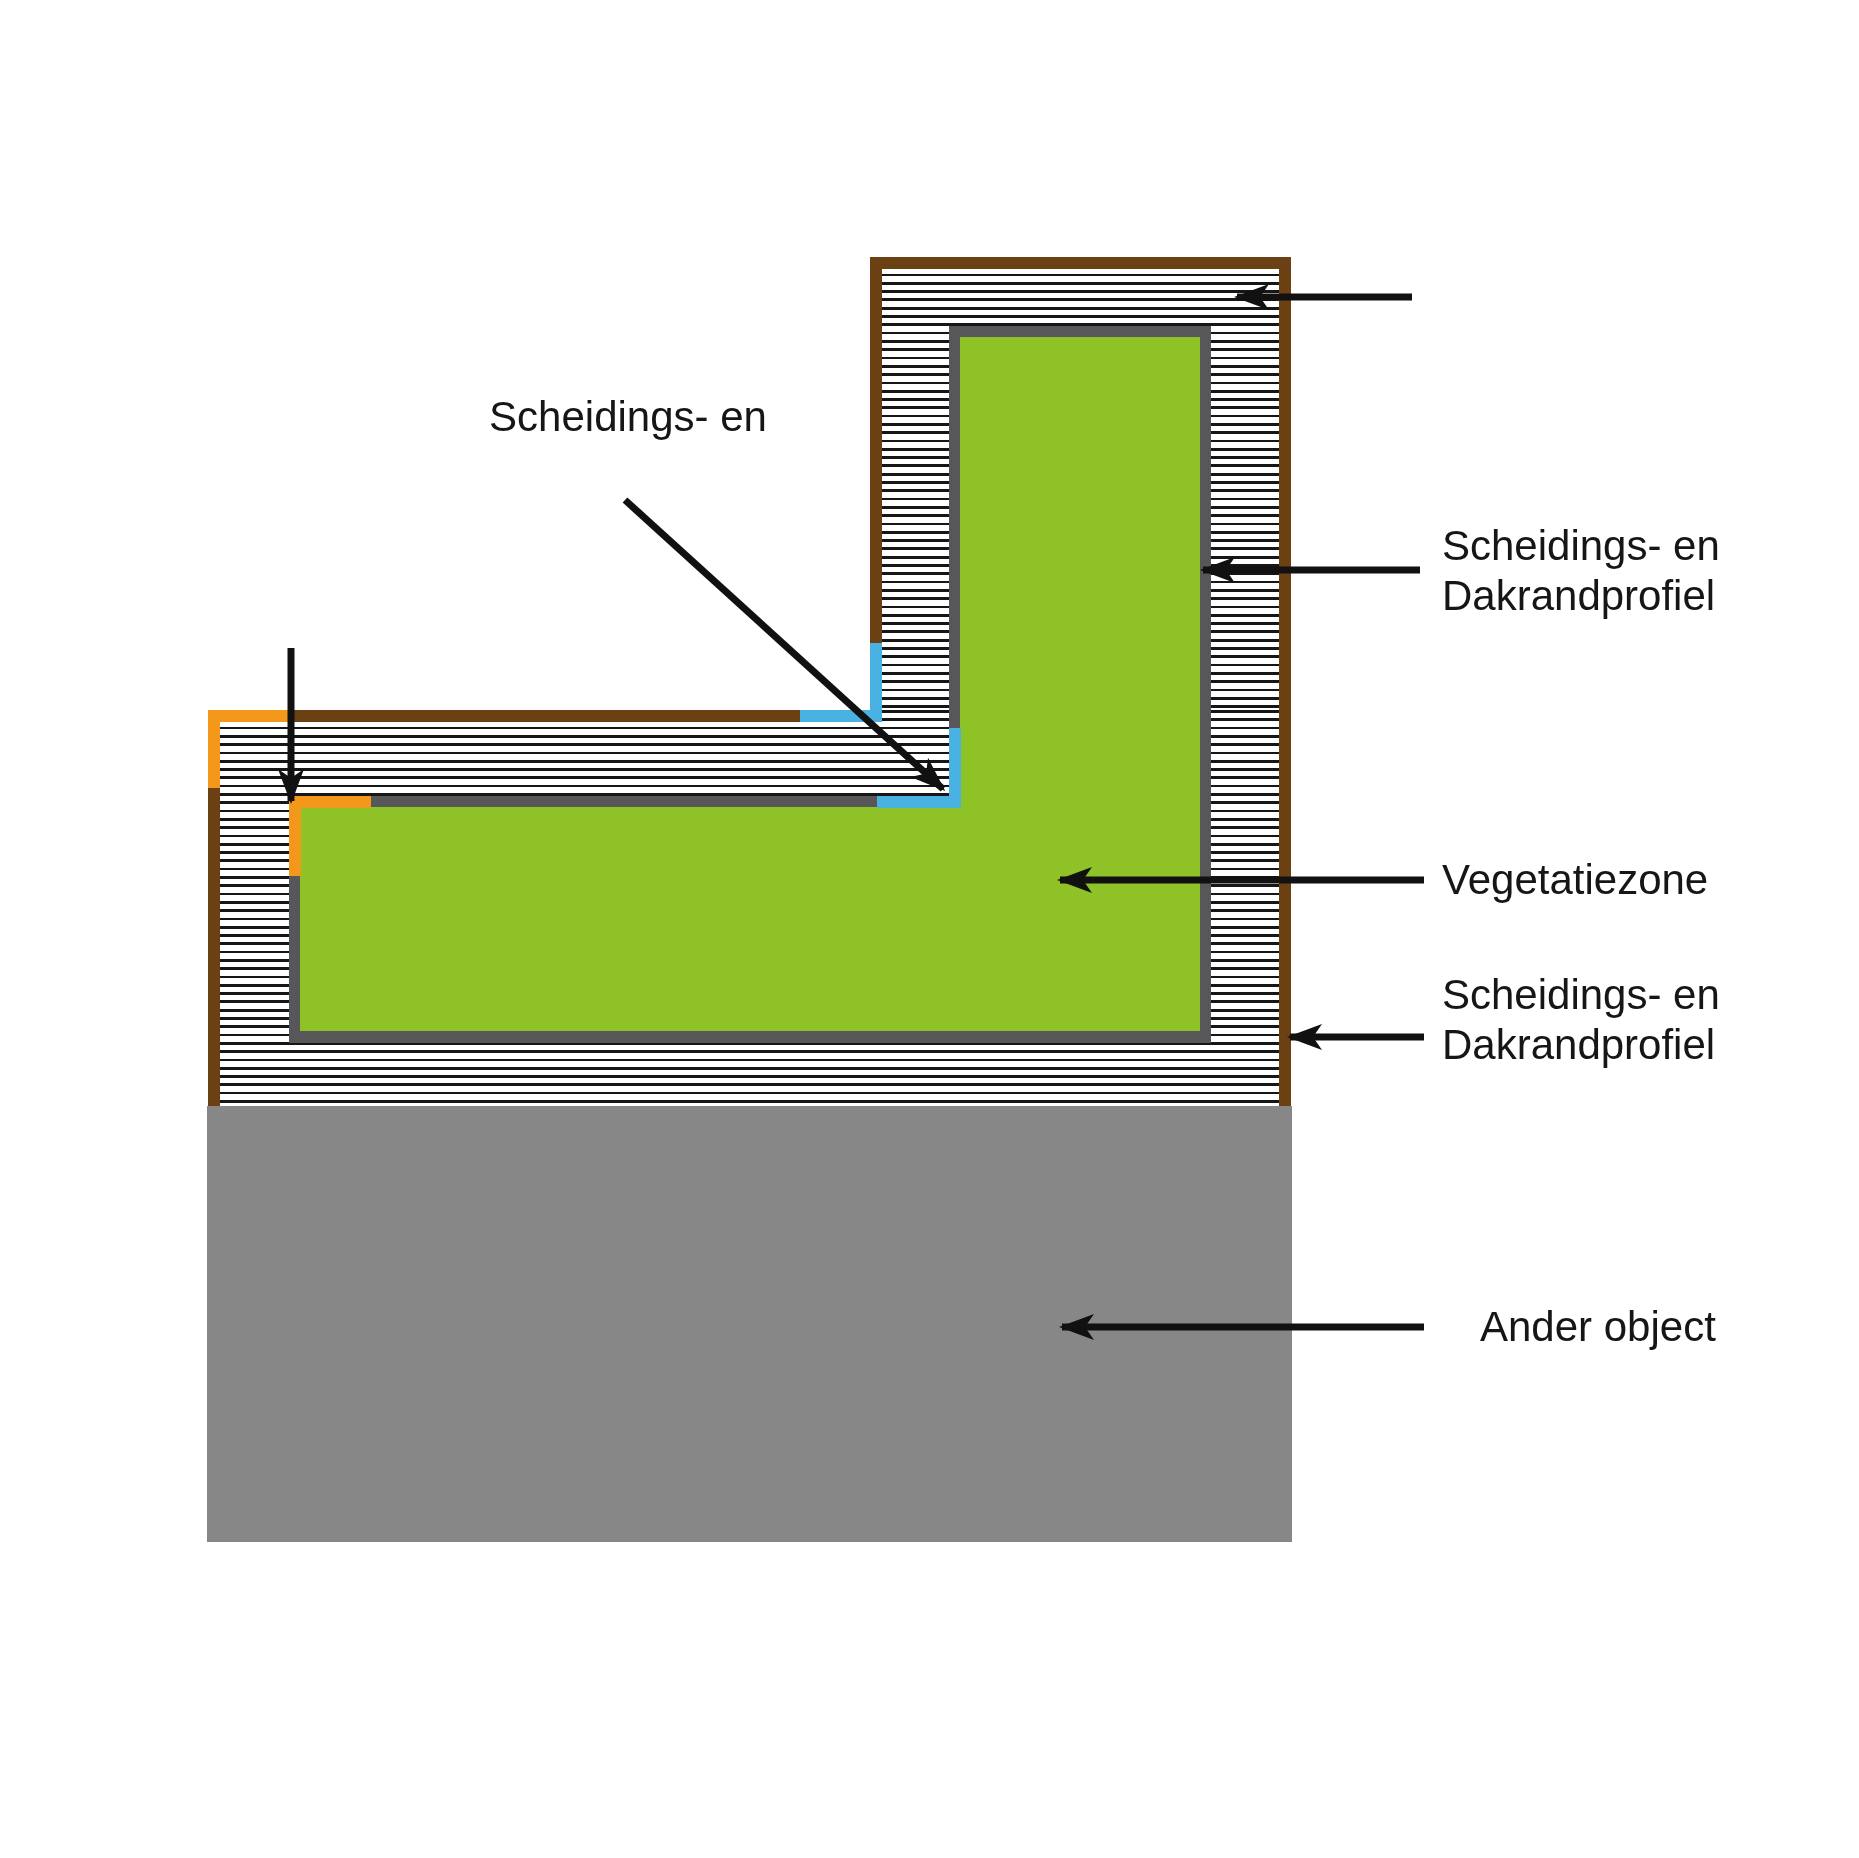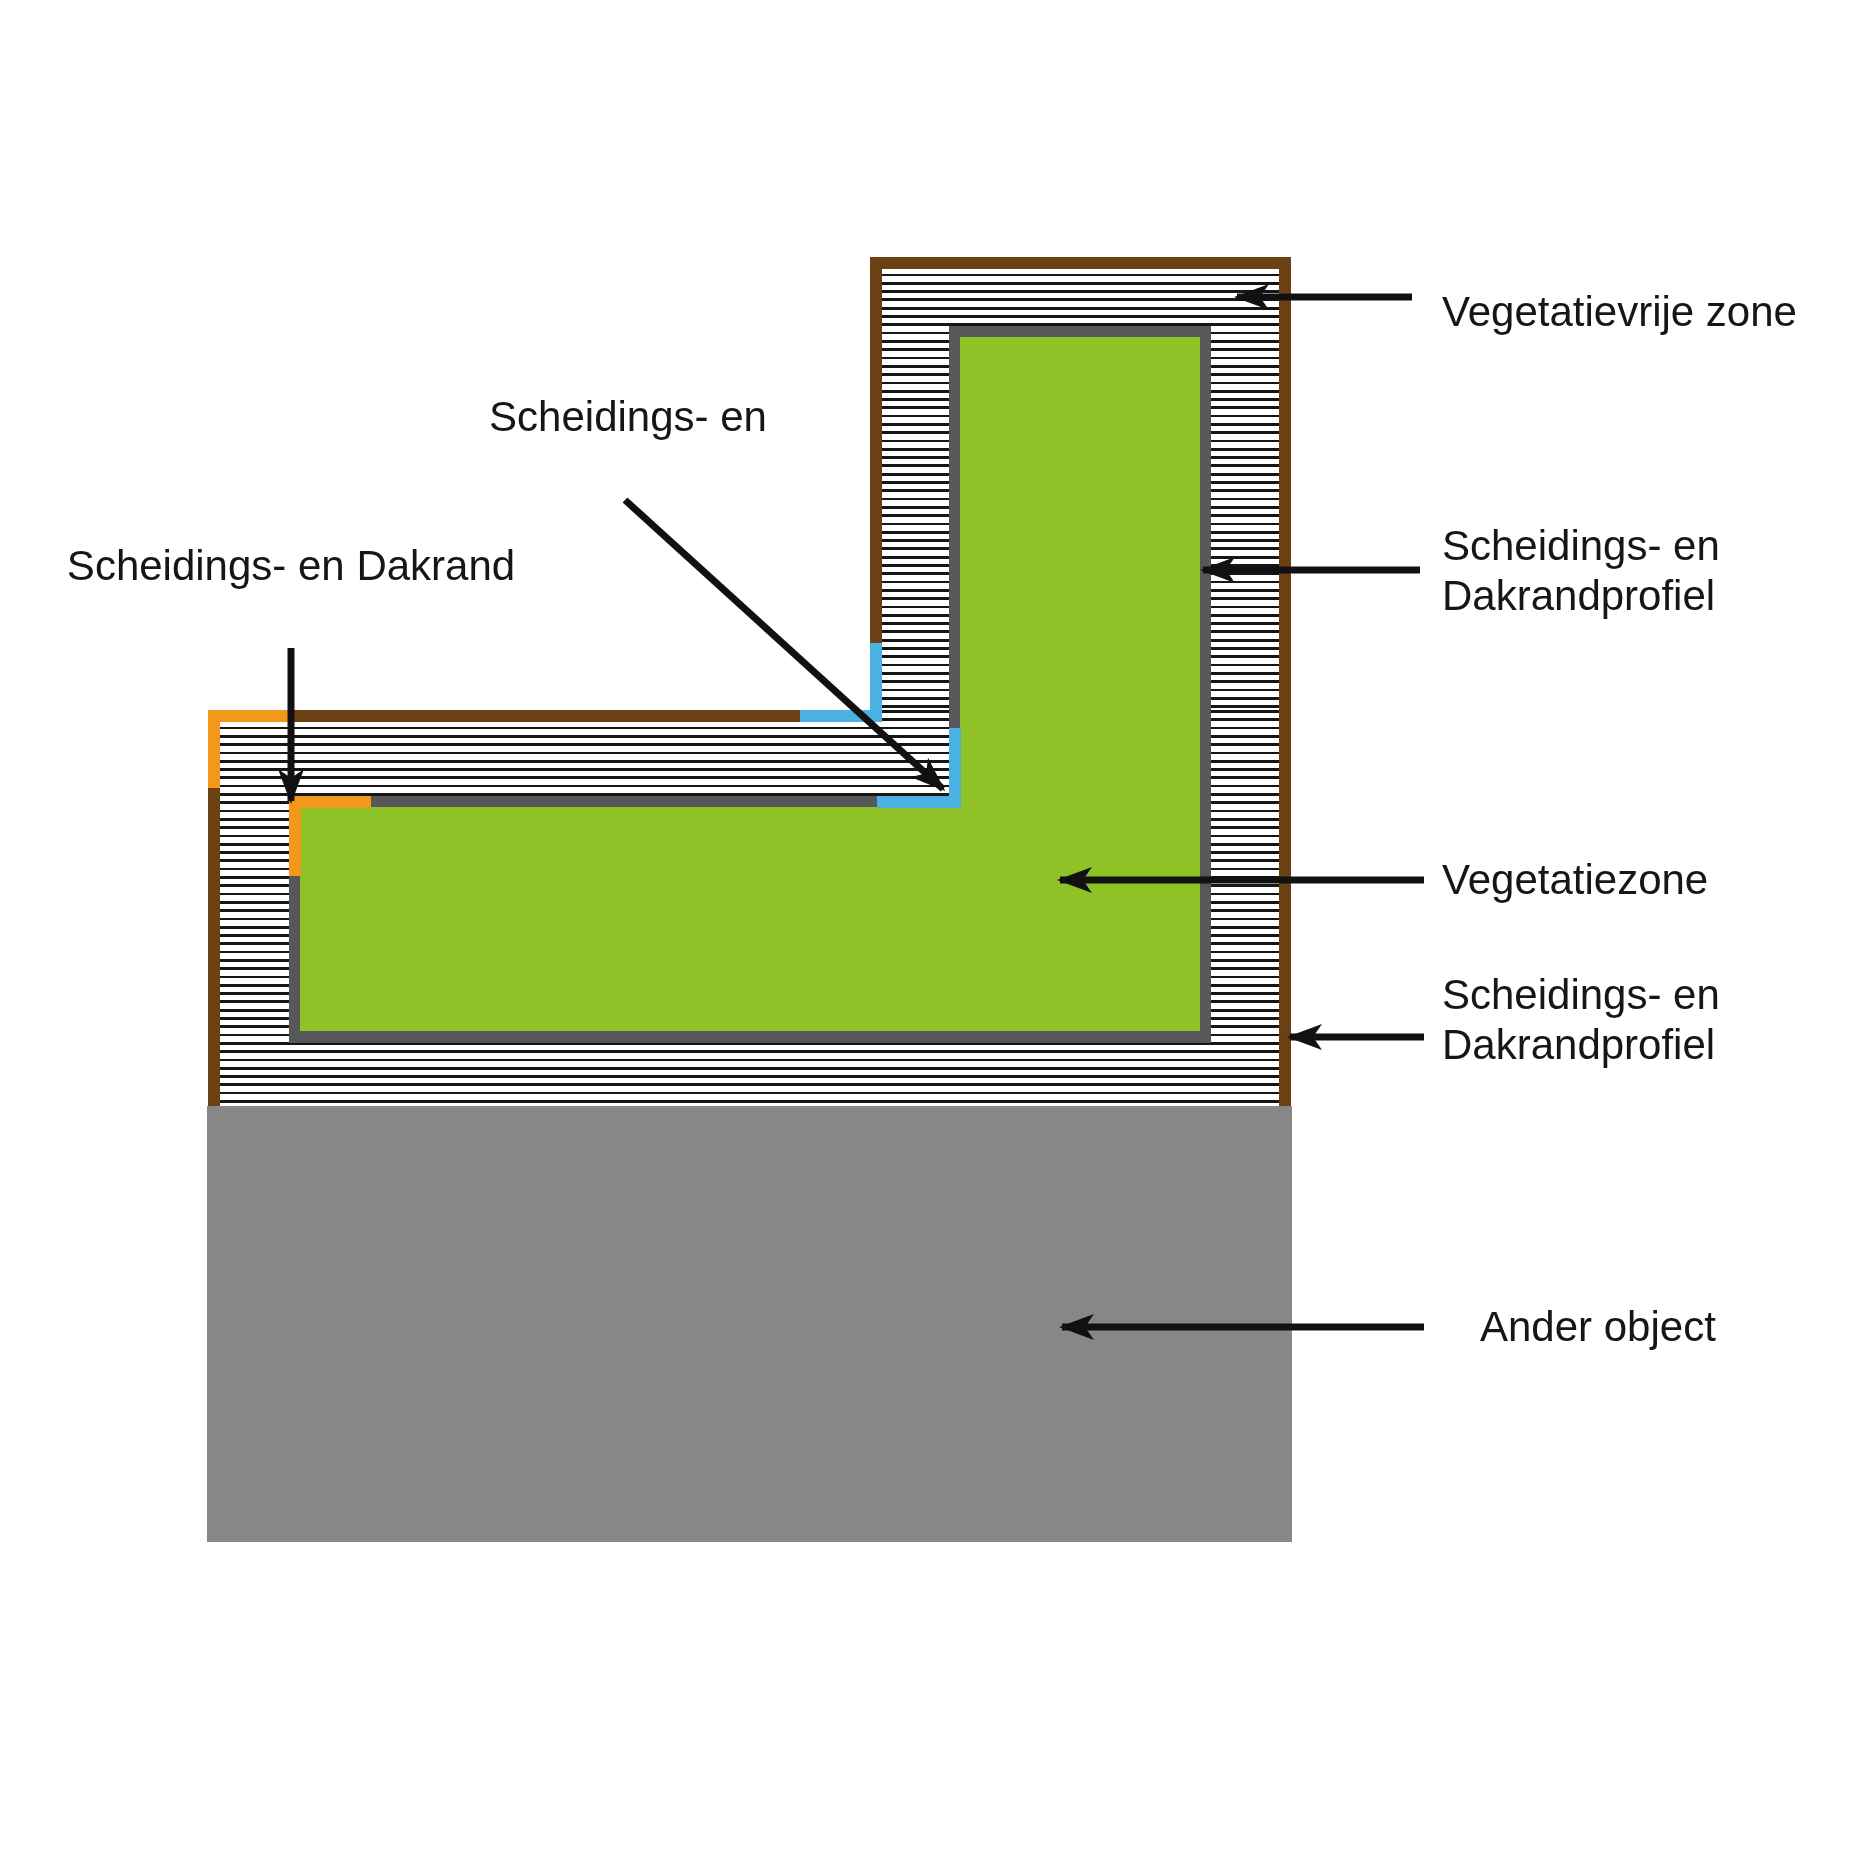--- a/index.html
+++ b/index.html
@@ -70,24 +70,22 @@
     <line x1="1424" y1="1037" x2="1290" y2="1037" stroke="#111111" stroke-width="7" marker-end="url(#arrowhead)"></line>
     <line x1="1424" y1="1327" x2="1062" y2="1327" stroke="#111111" stroke-width="7" marker-end="url(#arrowhead)"></line>
     <line x1="291" y1="648" x2="291" y2="801" stroke="#111111" stroke-width="7" marker-end="url(#arrowhead)"></line>
     <line x1="625" y1="500" x2="943" y2="789" stroke="#111111" stroke-width="7" marker-end="url(#arrowhead)"></line>
   </svg>
 
   <div class="lbl center" style="left:628px; top:392px">
     <div>Scheidings- en</div>
   </div>
   <div class="lbl center" style="left:291px; top:541px">
-    <div>Scheidings- en Dakrand</div>
   </div>
 
-  <div class="lbl" style="left:1442px; top:287px">Vegetatievrije zone</div>
   <div class="lbl" style="left:1442px; top:521px">
     <div>Scheidings- en</div>
     <div>Dakrandprofiel</div>
   </div>
   <div class="lbl" style="left:1442px; top:855px">Vegetatiezone</div>
   <div class="lbl" style="left:1442px; top:970px">
     <div>Scheidings- en</div>
     <div>Dakrandprofiel</div>
   </div>
   <div class="lbl" style="left:1480px; top:1302px">Ander object</div>

